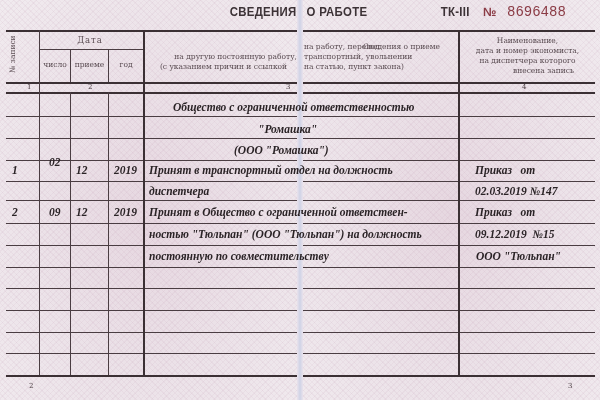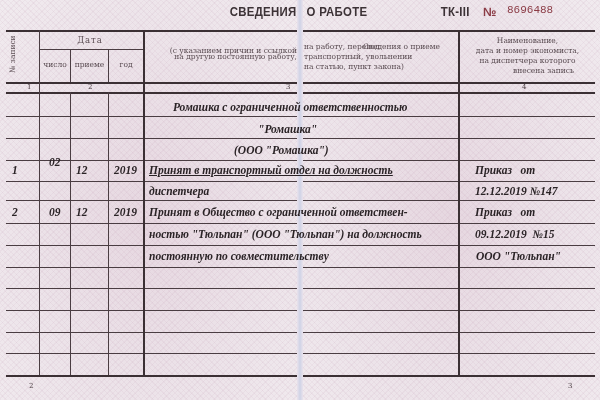--- a/index.html
+++ b/index.html
@@ -25,21 +25,21 @@
   .hline { position: absolute; height: 1px; background: #4a3d42; }
   .hline.thick { height: 2px; background: #3b3034; }
   .vline { position: absolute; width: 1px; background: #4a3d42; }
   .vline.thick { width: 2px; background: #3b3034; }
   .t { position: absolute; white-space: nowrap; }
   .title {
     font-family: "Liberation Sans", sans-serif; font-weight: bold;
     font-size: 12px; letter-spacing: 0.3px; color: #3c3236; top: 5px;
     transform: scaleX(0.95);
   }
-  .serial { font-family: "Liberation Mono", monospace; font-size: 11px; color: #8b3b45; top: 4px; }
+  .serial { font-family: "Liberation Mono", monospace; font-size: 14px; color: #8b3b45; top: 4px; }
   .serial-prefix { font-family: "Liberation Sans", sans-serif; font-size: 12px; font-weight: bold; color: #3c3236; top: 5px; }
   .hdr { font-size: 7.5px; color: #5a4c52; text-align: center; line-height: 10px; }
   .colnum { font-size: 7px; color: #4a3d42; }
   .entry { font-family: "Liberation Serif", serif; font-style: italic; font-weight: bold; font-size: 11.5px; color: #2a2326; }
   .pagenum { font-size: 7px; color: #4a3d42; }
 </style>
 </head>
 <body>
 
 <div class="page page-left"></div>
@@ -100,45 +100,45 @@
 <div class="t hdr" style="left:8px; top:76px; transform:rotate(-90deg); transform-origin:left top; width:44px;">№ записи</div>
 <div class="t hdr" style="left:60px; top:35px; width:60px; font-size:8.5px; letter-spacing:1px;">Дата</div>
 <div class="t hdr" style="left:40px; top:60px; width:30px;">число</div>
 <div class="t hdr" style="left:71px; top:60px; width:37px;">приеме</div>
 <div class="t hdr" style="left:109px; top:60px; width:34px;">год</div>
 
 <div class="t hdr" style="left:160px; top:42px; width:280px; text-align:right; direction:ltr;">Сведения о приеме</div>
 <div class="t hdr" style="left:304px; top:42px;">на работу, перевод</div>
 <div class="t hdr" style="left:150px; top:52px; width:147px; text-align:right;">на другую постоянную работу,</div>
 <div class="t hdr" style="left:304px; top:52px;">транспортный, увольнении</div>
-<div class="t hdr" style="left:150px; top:46px; width:147px; text-align:right;">(с указанием причин и ссылкой</div>
+<div class="t hdr" style="left:150px; top:62px; width:147px; ">(с указанием причин и ссылкой</div>
 <div class="t hdr" style="left:304px; top:62px;">на статью, пункт закона)</div>
 
 <div class="t hdr" style="left:460px; top:36px; width:135px;">Наименование,</div>
 <div class="t hdr" style="left:460px; top:46px; width:135px;">дата и номер экономиста,</div>
 <div class="t hdr" style="left:460px; top:56px; width:135px;">на диспетчера которого</div>
 <div class="t hdr" style="left:476px; top:66px; width:135px;text-align:center;">внесена запись</div>
 
 <div class="t colnum" style="left:27px; top:83px;">1</div>
 <div class="t colnum" style="left:88px; top:83px;">2</div>
 <div class="t colnum" style="left:286px; top:83px;">3</div>
 <div class="t colnum" style="left:522px; top:83px;">4</div>
 
-<div class="t entry" style="left:173px; top:101px;">Ромашка с ограниченной ответственностью</div>
+<div class="t entry" style="left:173px; top:101px;">Общество с ограниченной ответственностью</div>
 <div class="t entry" style="left:258px; top:123px;">"Ромашка"</div>
 <div class="t entry" style="left:234px; top:144px;">(ООО "Ромашка")</div>
 
 <div class="t entry" style="left:12px; top:164px;">1</div>
 <div class="t entry" style="left:49px; top:156px;">02</div>
 <div class="t entry" style="left:76px; top:164px;">12</div>
 <div class="t entry" style="left:114px; top:164px;">2019</div>
-<div class="t entry" style="left:149px; top:164px;text-decoration:underline;">Принят в транспортный отдел на должность</div>
+<div class="t entry" style="left:149px; top:164px;">Принят в транспортный отдел на должность</div>
 <div class="t entry" style="left:149px; top:185px;">диспетчера</div>
 <div class="t entry" style="left:475px; top:164px; white-space:pre;">Приказ   от</div>
-<div class="t entry" style="left:475px; top:185px;">12.12.2019 №147</div>
+<div class="t entry" style="left:475px; top:185px;">02.03.2019 №147</div>
 
 <div class="t entry" style="left:12px; top:206px;">2</div>
 <div class="t entry" style="left:49px; top:206px;">09</div>
 <div class="t entry" style="left:76px; top:206px;">12</div>
 <div class="t entry" style="left:114px; top:206px;">2019</div>
 <div class="t entry" style="left:149px; top:206px;">Принят в Общество с ограниченной ответствен-</div>
 <div class="t entry" style="left:149px; top:228px;">ностью "Тюльпан" (ООО "Тюльпан") на должность</div>
 <div class="t entry" style="left:149px; top:250px;">постоянную по совместительству</div>
 <div class="t entry" style="left:475px; top:206px; white-space:pre;">Приказ   от</div>
 <div class="t entry" style="left:475px; top:228px; white-space:pre;">09.12.2019  №15</div>

